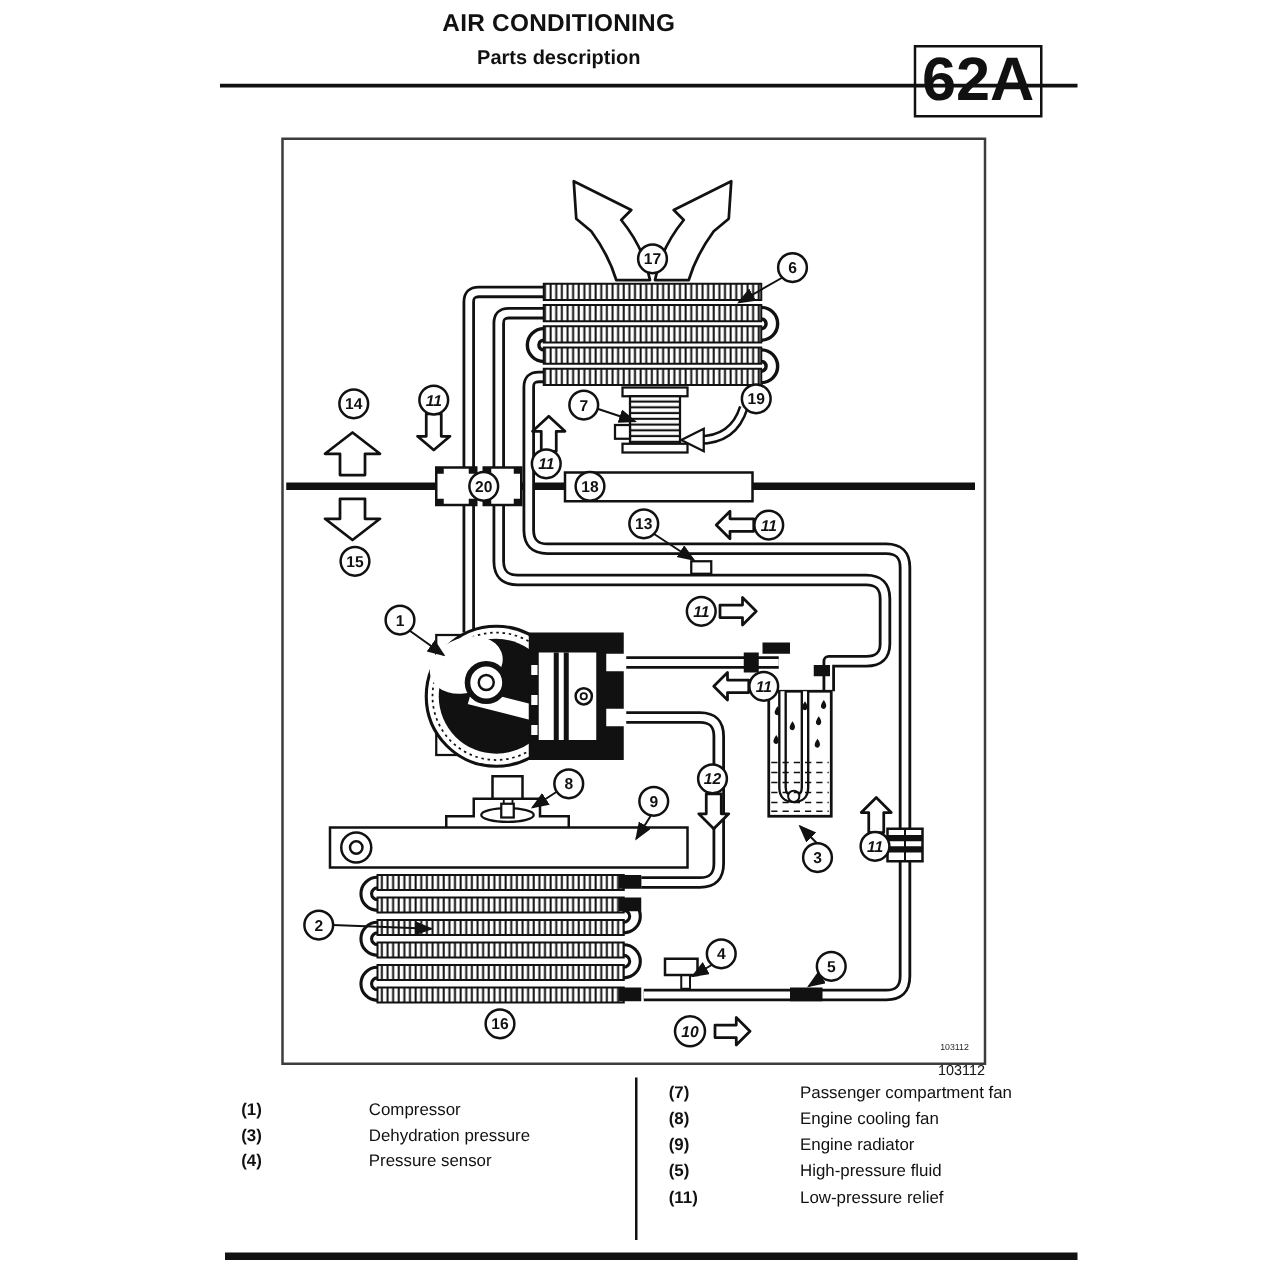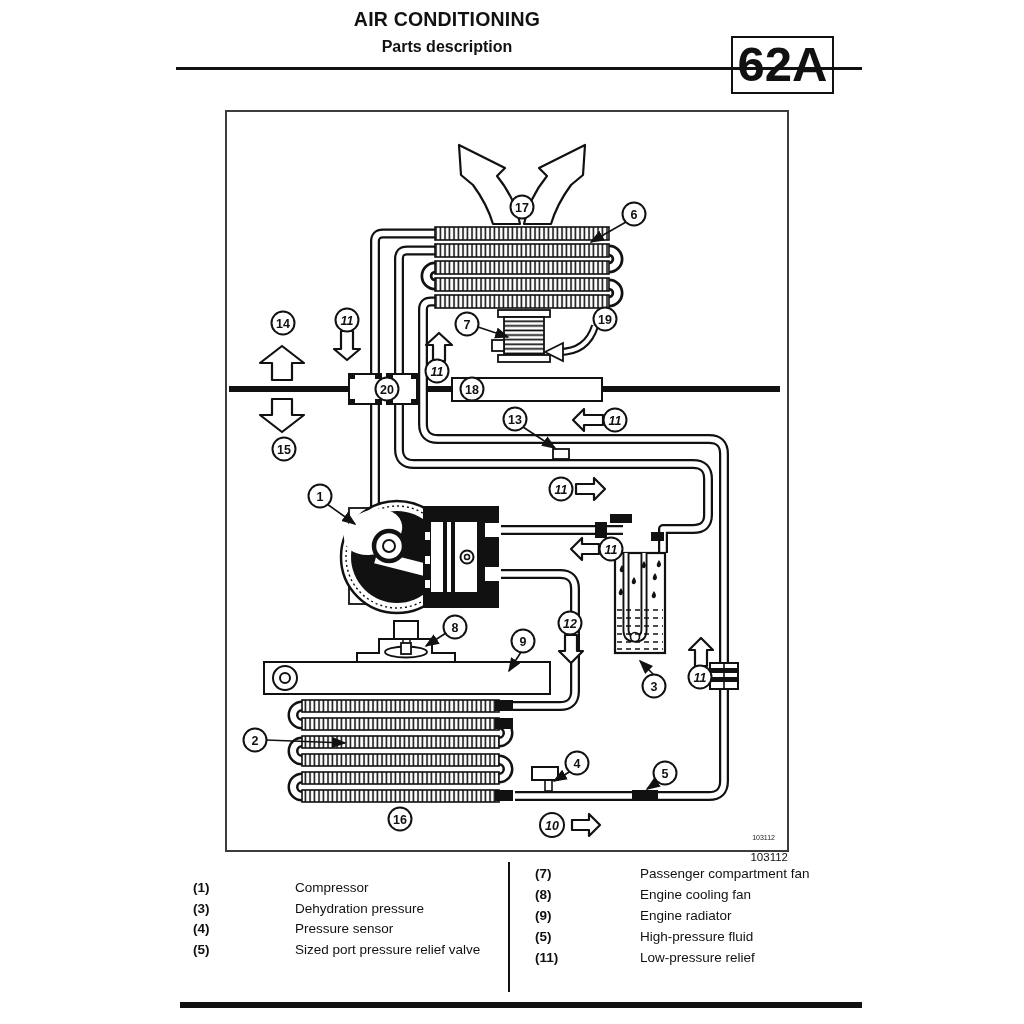--- a/index.html
+++ b/index.html
@@ -376,21 +376,20 @@
   <text class="figno" x="548" y="728">103112</text>
 </svg>
 </div>
 
 <div class="abs fig-caption">103112</div>
 
 <div class="abs legend-left">
   <div><span class="lnum">(1)</span><span class="llab">Compressor</span></div>
   <div><span class="lnum">(3)</span><span class="llab">Dehydration pressure</span></div>
   <div><span class="lnum">(4)</span><span class="llab">Pressure sensor</span></div>
-  <div><span class="lnum">(5)</span><span class="llab">Sized port pressure relief valve</span></div>
 </div>
 <div class="abs legend-divider"></div>
 <div class="abs legend-right">
   <div><span class="lnum">(7)</span><span class="llab">Passenger compartment fan</span></div>
   <div><span class="lnum">(8)</span><span class="llab">Engine cooling fan</span></div>
   <div><span class="lnum">(9)</span><span class="llab">Engine radiator</span></div>
   <div><span class="lnum">(5)</span><span class="llab">High-pressure fluid</span></div>
   <div><span class="lnum">(11)</span><span class="llab">Low-pressure relief</span></div>
 </div>
 

